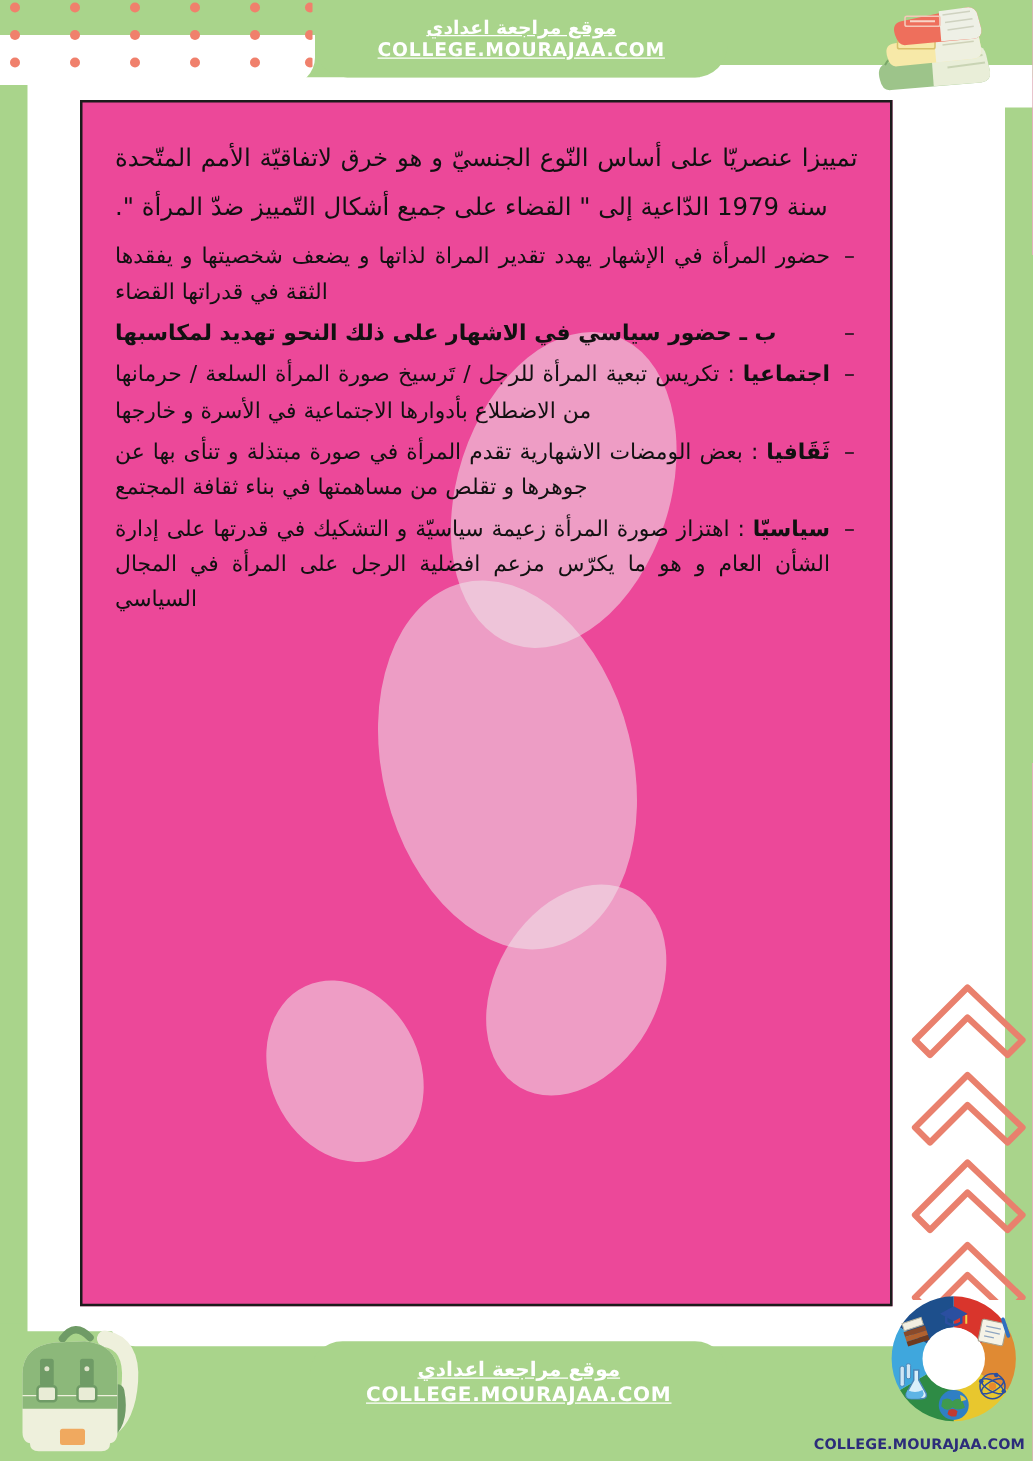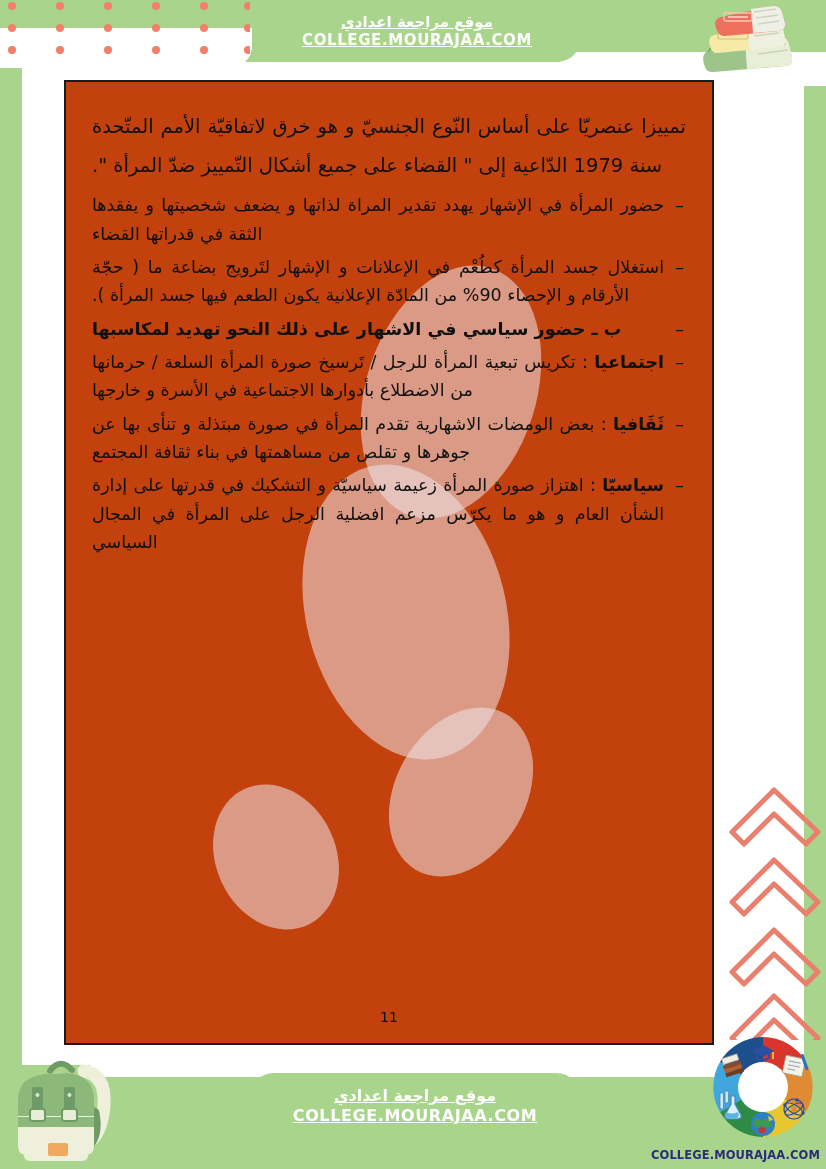--- a/index.html
+++ b/index.html
@@ -186,21 +186,21 @@
     right: 2px; bottom: 22px;
     width: 122px; height: 118px;
     z-index: 8;
   }
 
   
   .sheet {
     position: absolute;
     left: 64px; top: 80px;
     width: 650px; height: 965px;
-    background: #c2410c;
+    background: #ec4899;
     border: 2px solid #1b1b1b;
     box-sizing: border-box;
     z-index: 5;
   }
   .sheet-inner {
     position: absolute;
     inset: 0;
     padding: 26px 26px 18px 26px;
     box-sizing: border-box;
     overflow: hidden;
@@ -357,35 +357,33 @@
   <div class="sheet-inner">
     <div class="doc-body">
 
       <p class="para">تمييزا عنصريّا على أساس النّوع الجنسيّ و هو خرق لاتفاقيّة الأمم المتّحدة سنة 1979 الدّاعية إلى " القضاء على جميع أشكال التّمييز ضدّ المرأة ".</p>
 
       <ul class="bullets">
 
         <li><span>حضور المرأة في الإشهار يهدد تقدير المراة لذاتها و يضعف شخصيتها و يفقدها الثقة في قدراتها القضاء</span></li>
 
 
-        <li class="loose spaced"><span>استغلال جسد المرأة  كطُعْم في الإعلانات و الإشهار لتَرويج بضاعة ما ( حجّة الأرقام و الإحصاء 90% من المادّة الإعلانية يكون الطعم فيها جسد المرأة ).</span></li>
 
         <li class="bold-item spaced"><span>ب ـ حضور سياسي في الاشهار على ذلك النحو تهديد لمكاسبها</span></li>
 
         <li><span class="lead">اجتماعيا</span><span> : تكريس تبعية المرأة للرجل / تَرسيخ صورة المرأة السلعة / حرمانها من الاضطلاع بأدوارها الاجتماعية في الأسرة و خارجها</span></li>
 
         <li><span class="lead">ثَقَافيا</span><span> : بعض الومضات الاشهارية تقدم المرأة في صورة مبتذلة و تنأى بها عن جوهرها و تقلص من مساهمتها في بناء ثقافة المجتمع</span></li>
 
         <li><span class="lead">سياسيّا</span><span> : اهتزاز صورة المرأة زعيمة سياسيّة و التشكيك في قدرتها على إدارة الشأن العام  و هو ما يكرّس مزعم افضلية الرجل على المرأة في المجال السياسي</span></li>
 
       </ul>
     </div>
   </div>
 
-  <div class="page-number">11</div>
 </div>
 
 <div class="header-banner">
   <div class="header-ar">موقع مراجعة اعدادي</div>
   <div class="header-en">COLLEGE.MOURAJAA.COM</div>
 </div>
 
 <div class="footer-banner">
   <div class="footer-ar">موقع مراجعة اعدادي</div>
   <div class="footer-en">COLLEGE.MOURAJAA.COM</div>

